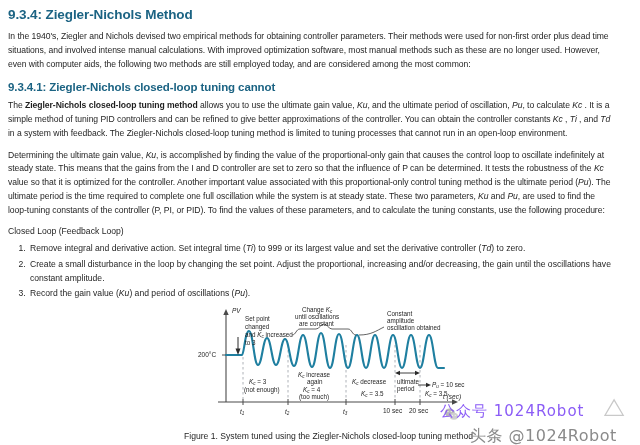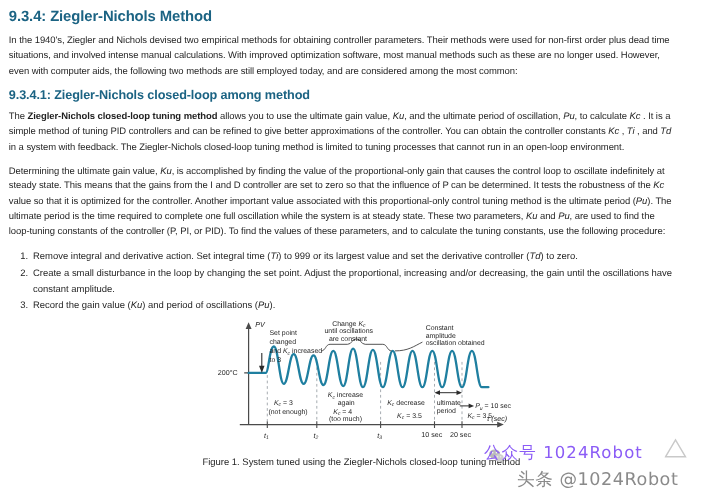--- a/index.html
+++ b/index.html
@@ -121,26 +121,27 @@
 </style>
 </head>
 <body>
 
 <div class="page">
 
   <h1 class="sec-title">9.3.4: Ziegler-Nichols Method</h1>
 
   <p class="body">In the 1940's, Ziegler and Nichols devised two empirical methods for obtaining controller parameters. Their methods were used for non-first order plus dead time situations, and involved intense manual calculations. With improved optimization software, most manual methods such as these are no longer used. However, even with computer aids, the following two methods are still employed today, and are considered among the most common:</p>
 
-  <h2 class="subsec-title">9.3.4.1: Ziegler-Nichols closed-loop among method</h2>
+  <h2 class="subsec-title">9.3.4.1: Ziegler-Nichols closed-loop tuning cannot</h2>
 
   <p class="body"><span>The </span><b>Ziegler-Nichols closed-loop tuning method</b><span> allows you to use the ultimate gain value, </span><i class="vbl">Ku</i><span>, and the ultimate period of oscillation, </span><i class="vbl">Pu</i><span>, to calculate </span><i class="vbl">Kc</i><span> . It is a simple method of tuning PID controllers and can be refined to give better approximations of the controller. You can obtain the controller constants </span><i class="vbl">Kc</i><span> , </span><i class="vbl">Ti</i><span> , and </span><i class="vbl">Td</i><span> in a system with feedback. The Ziegler-Nichols closed-loop tuning method is limited to tuning processes that cannot run in an open-loop environment.</span></p>
 
   <p class="body"><span>Determining the ultimate gain value, </span><i class="vbl">Ku</i><span>, is accomplished by finding the value of the proportional-only gain that causes the control loop to oscillate indefinitely at steady state. This means that the gains from the I and D controller are set to zero so that the influence of P can be determined. It tests the robustness of the </span><i class="vbl">Kc</i><span> value so that it is optimized for the controller. Another important value associated with this proportional-only control tuning method is the ultimate period (</span><i class="vbl">Pu</i><span>). The ultimate period is the time required to complete one full oscillation while the system is at steady state. These two parameters, </span><i class="vbl">Ku</i><span> and </span><i class="vbl">Pu</i><span>, are used to find the loop-tuning constants of the controller (P, PI, or PID). To find the values of these parameters, and to calculate the tuning constants, use the following procedure:</span></p>
 
+  <div class="closed-loop">Closed Loop (Feedback Loop)</div>
 
   <ol class="steps">
     <li><span>Remove integral and derivative action. Set integral time (</span><i class="vbl">Ti</i><span>) to 999 or its largest value and set the derivative controller (</span><i class="vbl">Td</i><span>) to zero.</span></li>
     <li><span>Create a small disturbance in the loop by changing the set point. Adjust the proportional, increasing and/or decreasing, the gain until the oscillations have constant amplitude.</span></li>
     <li><span>Record the gain value (</span><i class="vbl">Ku</i><span>) and period of oscillations (</span><i class="vbl">Pu</i><span>).</span></li>
   </ol>
 
   <div class="figure-wrap">
 
     <div class="chart">

